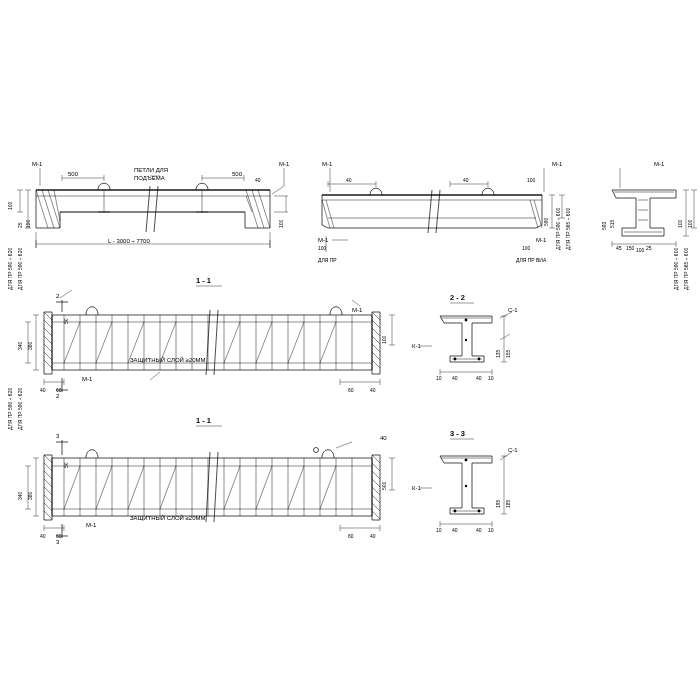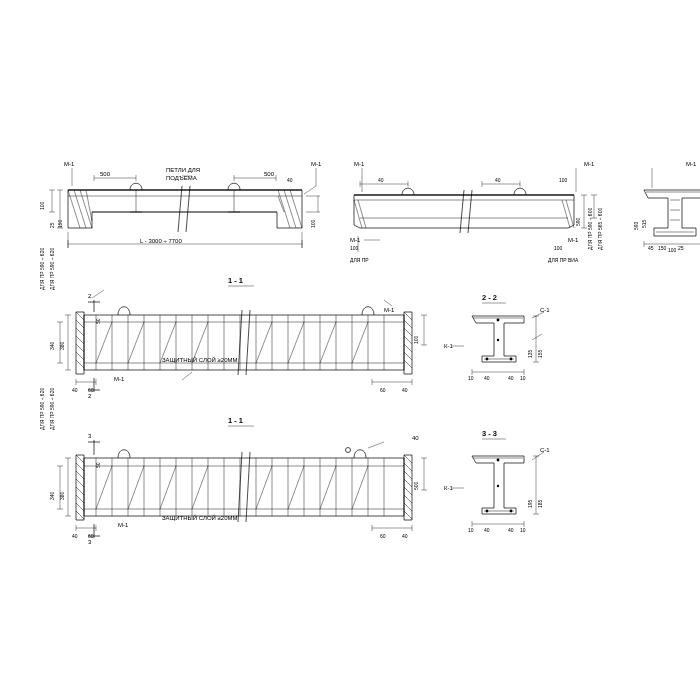--- a/index.html
+++ b/index.html
@@ -1,17 +1,17 @@
 <!DOCTYPE html>
 <html><head>
 <meta charset="utf-8">
 <style>
   html,body{margin:0;padding:0;background:#ffffff;}
   body{width:700px;height:700px;overflow:hidden;font-family:"Liberation Sans",sans-serif;}
-  #sheet{position:relative;width:592px;height:700px;background:#fff;padding-left:32px;}
+  #sheet{position:relative;width:592px;height:700px;background:#fff;}
   svg{display:block;}
   .lbl-sm{font-family:"Liberation Sans",sans-serif;font-size:6px;fill:#000;}
   .lbl-xs{font-family:"Liberation Sans",sans-serif;font-size:5px;fill:#000;}
   .lbl-b{font-family:"Liberation Sans",sans-serif;font-size:7.5px;fill:#000;font-weight:bold;}
   .ln{stroke:#000;stroke-width:0.7;fill:none;}
   .ln-t{stroke:#000;stroke-width:0.45;fill:none;}
   .ln-h{stroke:#000;stroke-width:1.2;fill:none;}
   .dim{stroke:#000;stroke-width:0.4;fill:none;}
   .hatch{fill:#000;}
 </style>

